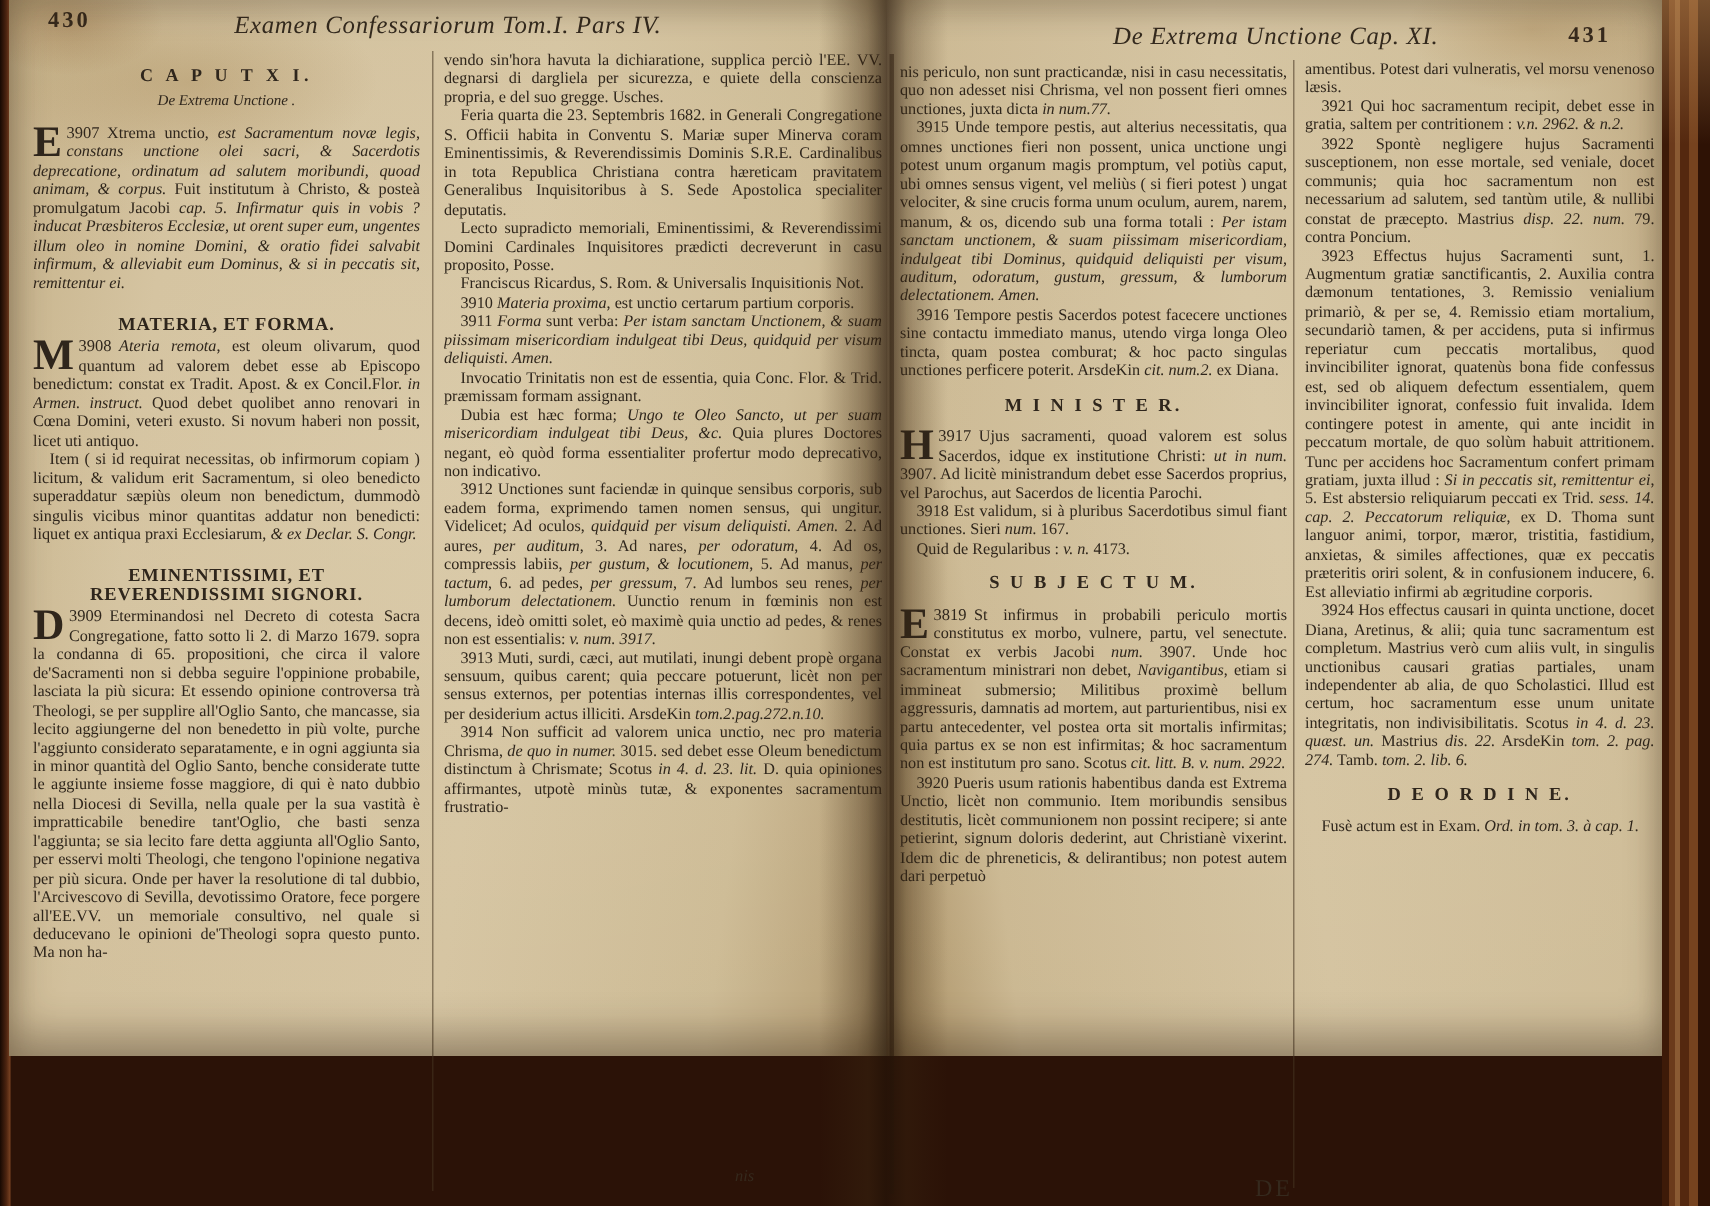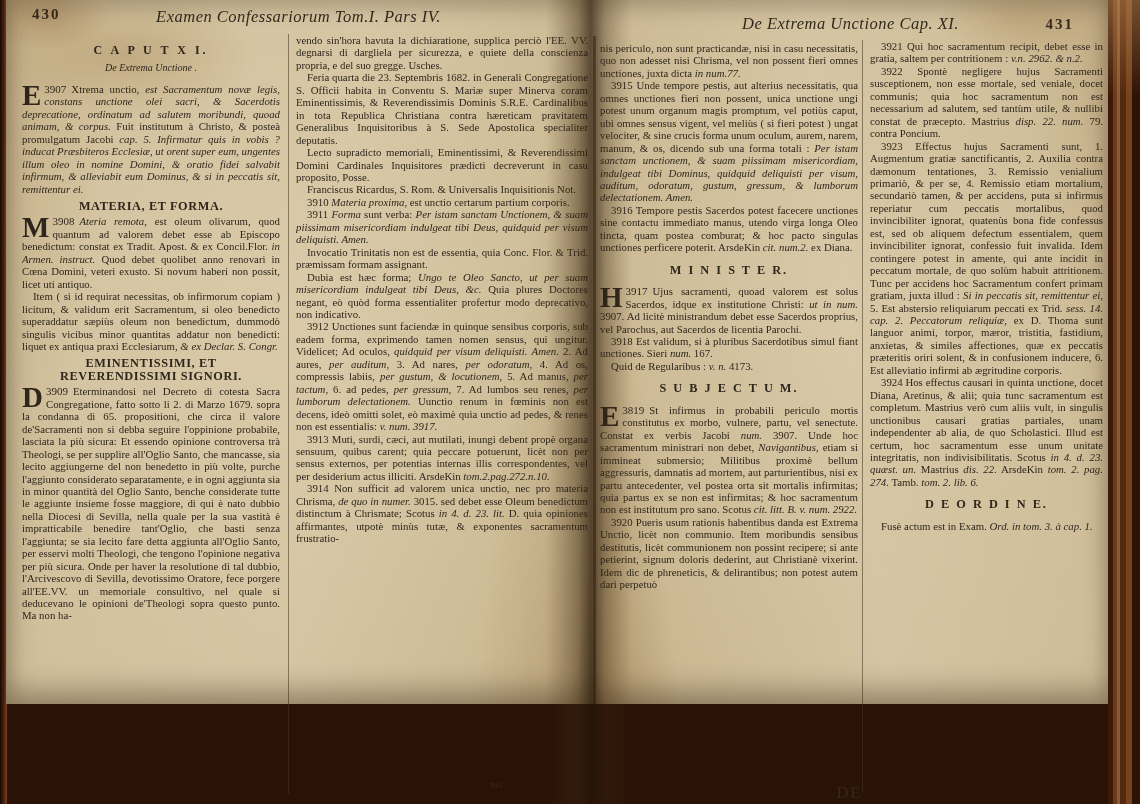--- a/index.html
+++ b/index.html
@@ -52,21 +52,21 @@
   .lp-c2{left:290px;top:34px;width:292px;height:758px;}
   .rp-c1{left:9px;top:42px;width:258px;height:750px;}
   .rp-c2{left:279px;top:40px;width:233px;height:752px;}
   .divider{position:absolute;width:1px;background:rgba(70,52,32,.55);}
   .div-lp{left:282px;top:34px;height:760px;}
   .div-rp{left:271px;top:40px;height:752px;}
   .rp-foldline{position:absolute;left:2px;top:36px;width:3px;height:760px;background:rgba(35,20,8,.45);}
   .blk{font-size:10.8px;line-height:12.45px;color:var(--ink,#2f261c);}
   .blk.h1{font-size:12px;letter-spacing:3px;text-align:center;margin:8px 0 6px;font-weight:bold;}
   .blk.h2{font-size:10px;font-style:italic;text-align:center;margin:2px 0 8px;}
-  .blk.h3{font-size:12.3px;text-align:center;margin:5px 6px 3px;letter-spacing:.6px;font-weight:bold;}
+  .blk.h3{font-size:12.3px;text-align:center;margin:15px 6px 3px;letter-spacing:.6px;font-weight:bold;}
   .blk.sp{margin:10px 0 9px;letter-spacing:2px;}
   .blk.ind{text-indent:11px;}
   .blk .num{font-size:11px;padding-right:5px;}
   .blk .drop{float:left;font-size:29px;line-height:23px;padding:1px 3px 0 0;font-weight:bold;}
   .blk .it{font-style:italic;}
   .catchword{position:absolute;font-size:11px;font-style:italic;color:#35291d;}
   .cw-left{left:484px;top:778px;}
   .cw-right{right:248px;top:784px;font-style:normal;letter-spacing:2px;font-size:16px;}
 </style>
 </head>
@@ -116,20 +116,21 @@
       <div class="blk p ind"><span>3916 Tempore pestis Sacerdos potest facecere unctiones sine contactu immediato manus, utendo virga longa Oleo tincta, quam postea comburat; &amp; hoc pacto singulas unctiones perficere poterit. ArsdeKin </span><span class="it">cit. num.2.</span><span> ex Diana.</span></div>
       <div class="blk h3 sp">M I N I S T E R.</div>
       <div class="blk p "><span class="num">3917</span><span class="drop">H</span><span>Ujus sacramenti, quoad valorem est solus Sacerdos, idque ex institutione Christi: </span><span class="it">ut in num.</span><span> 3907. Ad licitè ministrandum debet esse Sacerdos proprius, vel Parochus, aut Sacerdos de licentia Parochi.</span></div>
       <div class="blk p ind"><span>3918 Est validum, si à pluribus Sacerdotibus simul fiant unctiones. Sieri </span><span class="it">num.</span><span> 167.</span></div>
       <div class="blk p ind"><span>Quid de Regularibus : </span><span class="it">v. n.</span><span> 4173.</span></div>
       <div class="blk h3 sp">S U B J E C T U M.</div>
       <div class="blk p "><span class="num">3819</span><span class="drop">E</span><span>St infirmus in probabili periculo mortis constitutus ex morbo, vulnere, partu, vel senectute. Constat ex verbis Jacobi </span><span class="it">num.</span><span> 3907. Unde hoc sacramentum ministrari non debet, </span><span class="it">Navigantibus</span><span>, etiam si immineat submersio; Militibus proximè bellum aggressuris, damnatis ad mortem, aut parturientibus, nisi ex partu antecedenter, vel postea orta sit mortalis infirmitas; quia partus ex se non est infirmitas; &amp; hoc sacramentum non est institutum pro sano. Scotus </span><span class="it">cit. litt. B. v. num. 2922.</span></div>
       <div class="blk p ind"><span>3920 Pueris usum rationis habentibus danda est Extrema Unctio, licèt non communio. Item moribundis sensibus destitutis, licèt communionem non possint recipere; si ante petierint, signum doloris dederint, aut Christianè vixerint. Idem dic de phreneticis, &amp; delirantibus; non potest autem dari perpetuò</span></div>
     </div>
   <div class="col rp-c2">
+      <div class="blk p cont"><span>amentibus. Potest dari vulneratis, vel morsu venenoso læsis.</span></div>
       <div class="blk p ind"><span>3921 Qui hoc sacramentum recipit, debet esse in gratia, saltem per contritionem : </span><span class="it">v.n. 2962. &amp; n.2.</span></div>
       <div class="blk p ind"><span>3922 Spontè negligere hujus Sacramenti susceptionem, non esse mortale, sed veniale, docet communis; quia hoc sacramentum non est necessarium ad salutem, sed tantùm utile, &amp; nullibi constat de præcepto. Mastrius </span><span class="it">disp. 22. num.</span><span> 79. contra Poncium.</span></div>
       <div class="blk p ind"><span>3923 Effectus hujus Sacramenti sunt, 1. Augmentum gratiæ sanctificantis, 2. Auxilia contra dæmonum tentationes, 3. Remissio venialium primariò, &amp; per se, 4. Remissio etiam mortalium, secundariò tamen, &amp; per accidens, puta si infirmus reperiatur cum peccatis mortalibus, quod invincibiliter ignorat, quatenùs bona fide confessus est, sed ob aliquem defectum essentialem, quem invincibiliter ignorat, confessio fuit invalida. Idem contingere potest in amente, qui ante incidit in peccatum mortale, de quo solùm habuit attritionem. Tunc per accidens hoc Sacramentum confert primam gratiam, juxta illud : </span><span class="it">Si in peccatis sit, remittentur ei</span><span>, 5. Est abstersio reliquiarum peccati ex Trid. </span><span class="it">sess. 14. cap. 2. Peccatorum reliquiæ</span><span>, ex D. Thoma sunt languor animi, torpor, mæror, tristitia, fastidium, anxietas, &amp; similes affectiones, quæ ex peccatis præteritis oriri solent, &amp; in confusionem inducere, 6. Est alleviatio infirmi ab ægritudine corporis.</span></div>
       <div class="blk p ind"><span>3924 Hos effectus causari in quinta unctione, docet Diana, Aretinus, &amp; alii; quia tunc sacramentum est completum. Mastrius verò cum aliis vult, in singulis unctionibus causari gratias partiales, unam independenter ab alia, de quo Scholastici. Illud est certum, hoc sacramentum esse unum unitate integritatis, non indivisibilitatis. Scotus </span><span class="it">in 4. d. 23. quæst. un.</span><span> Mastrius </span><span class="it">dis. 22.</span><span> ArsdeKin </span><span class="it">tom. 2. pag. 274.</span><span> Tamb. </span><span class="it">tom. 2. lib. 6.</span></div>
       <div class="blk h3 sp">D E   O R D I N E.</div>
       <div class="blk p ind"><span>Fusè actum est in Exam. </span><span class="it">Ord. in tom. 3. à cap. 1.</span></div>
     </div>
   <span class="catchword cw-right">DE</span>
   <div class="page-shade"></div>
 </div>

